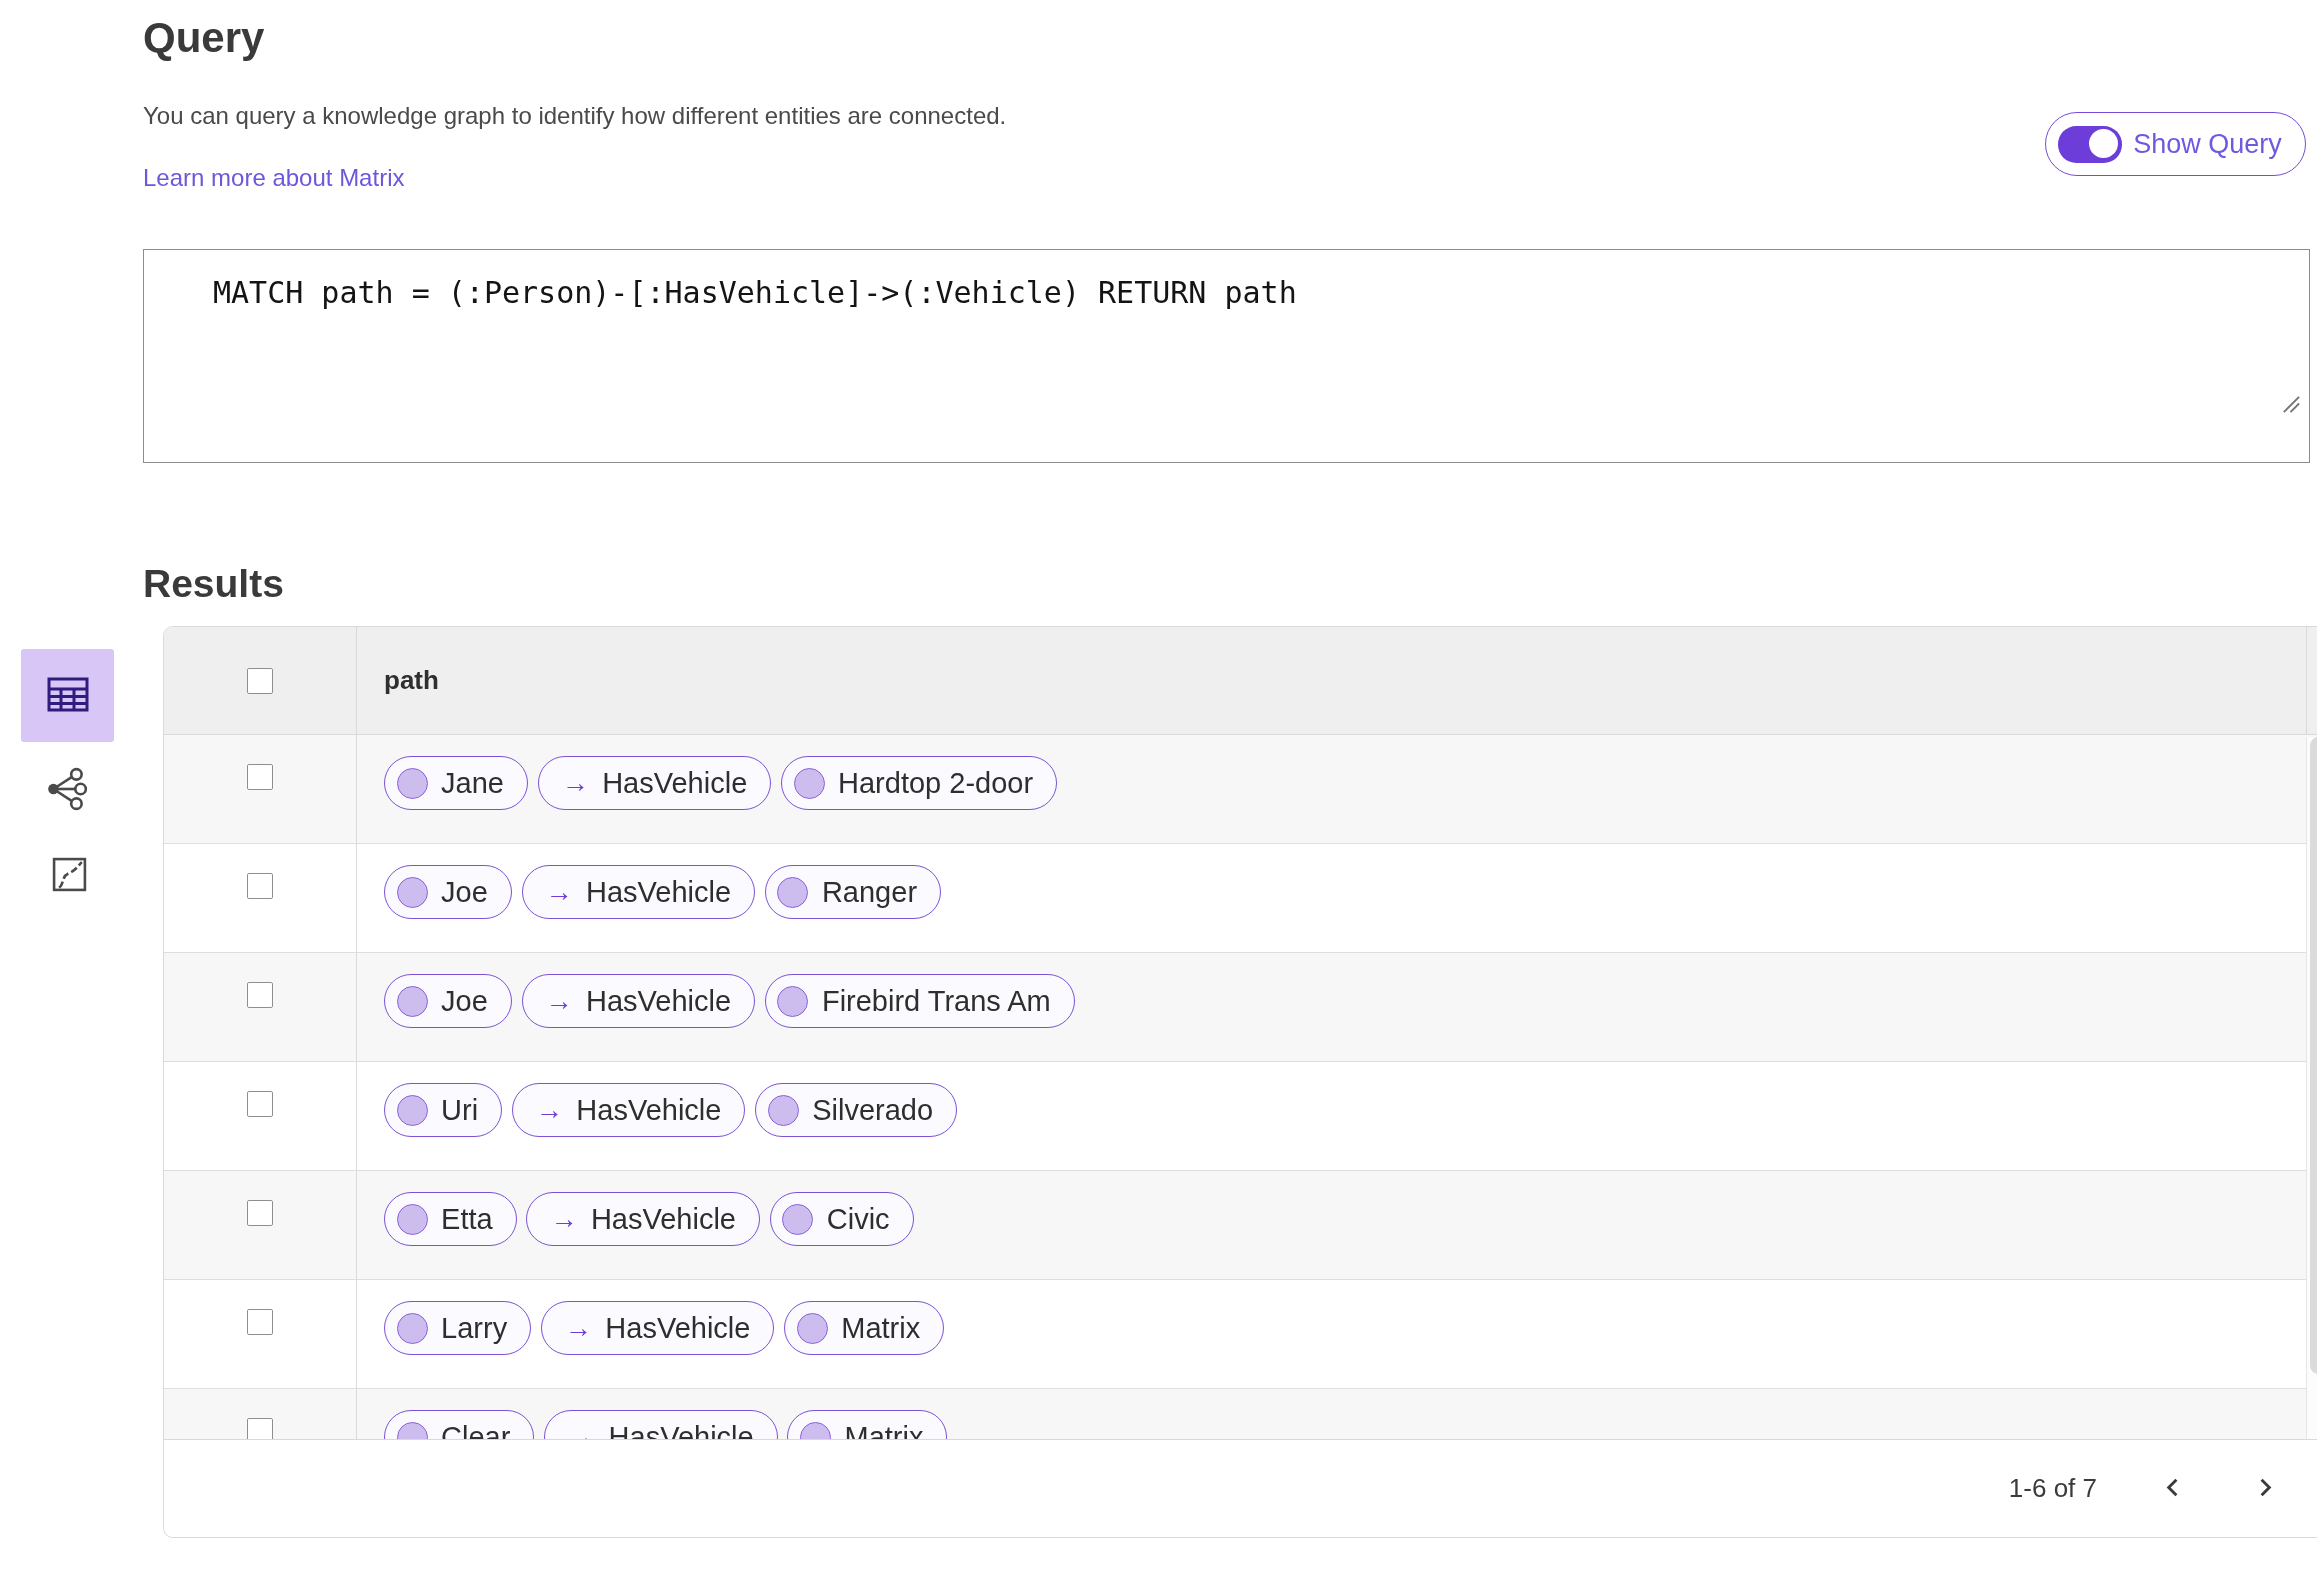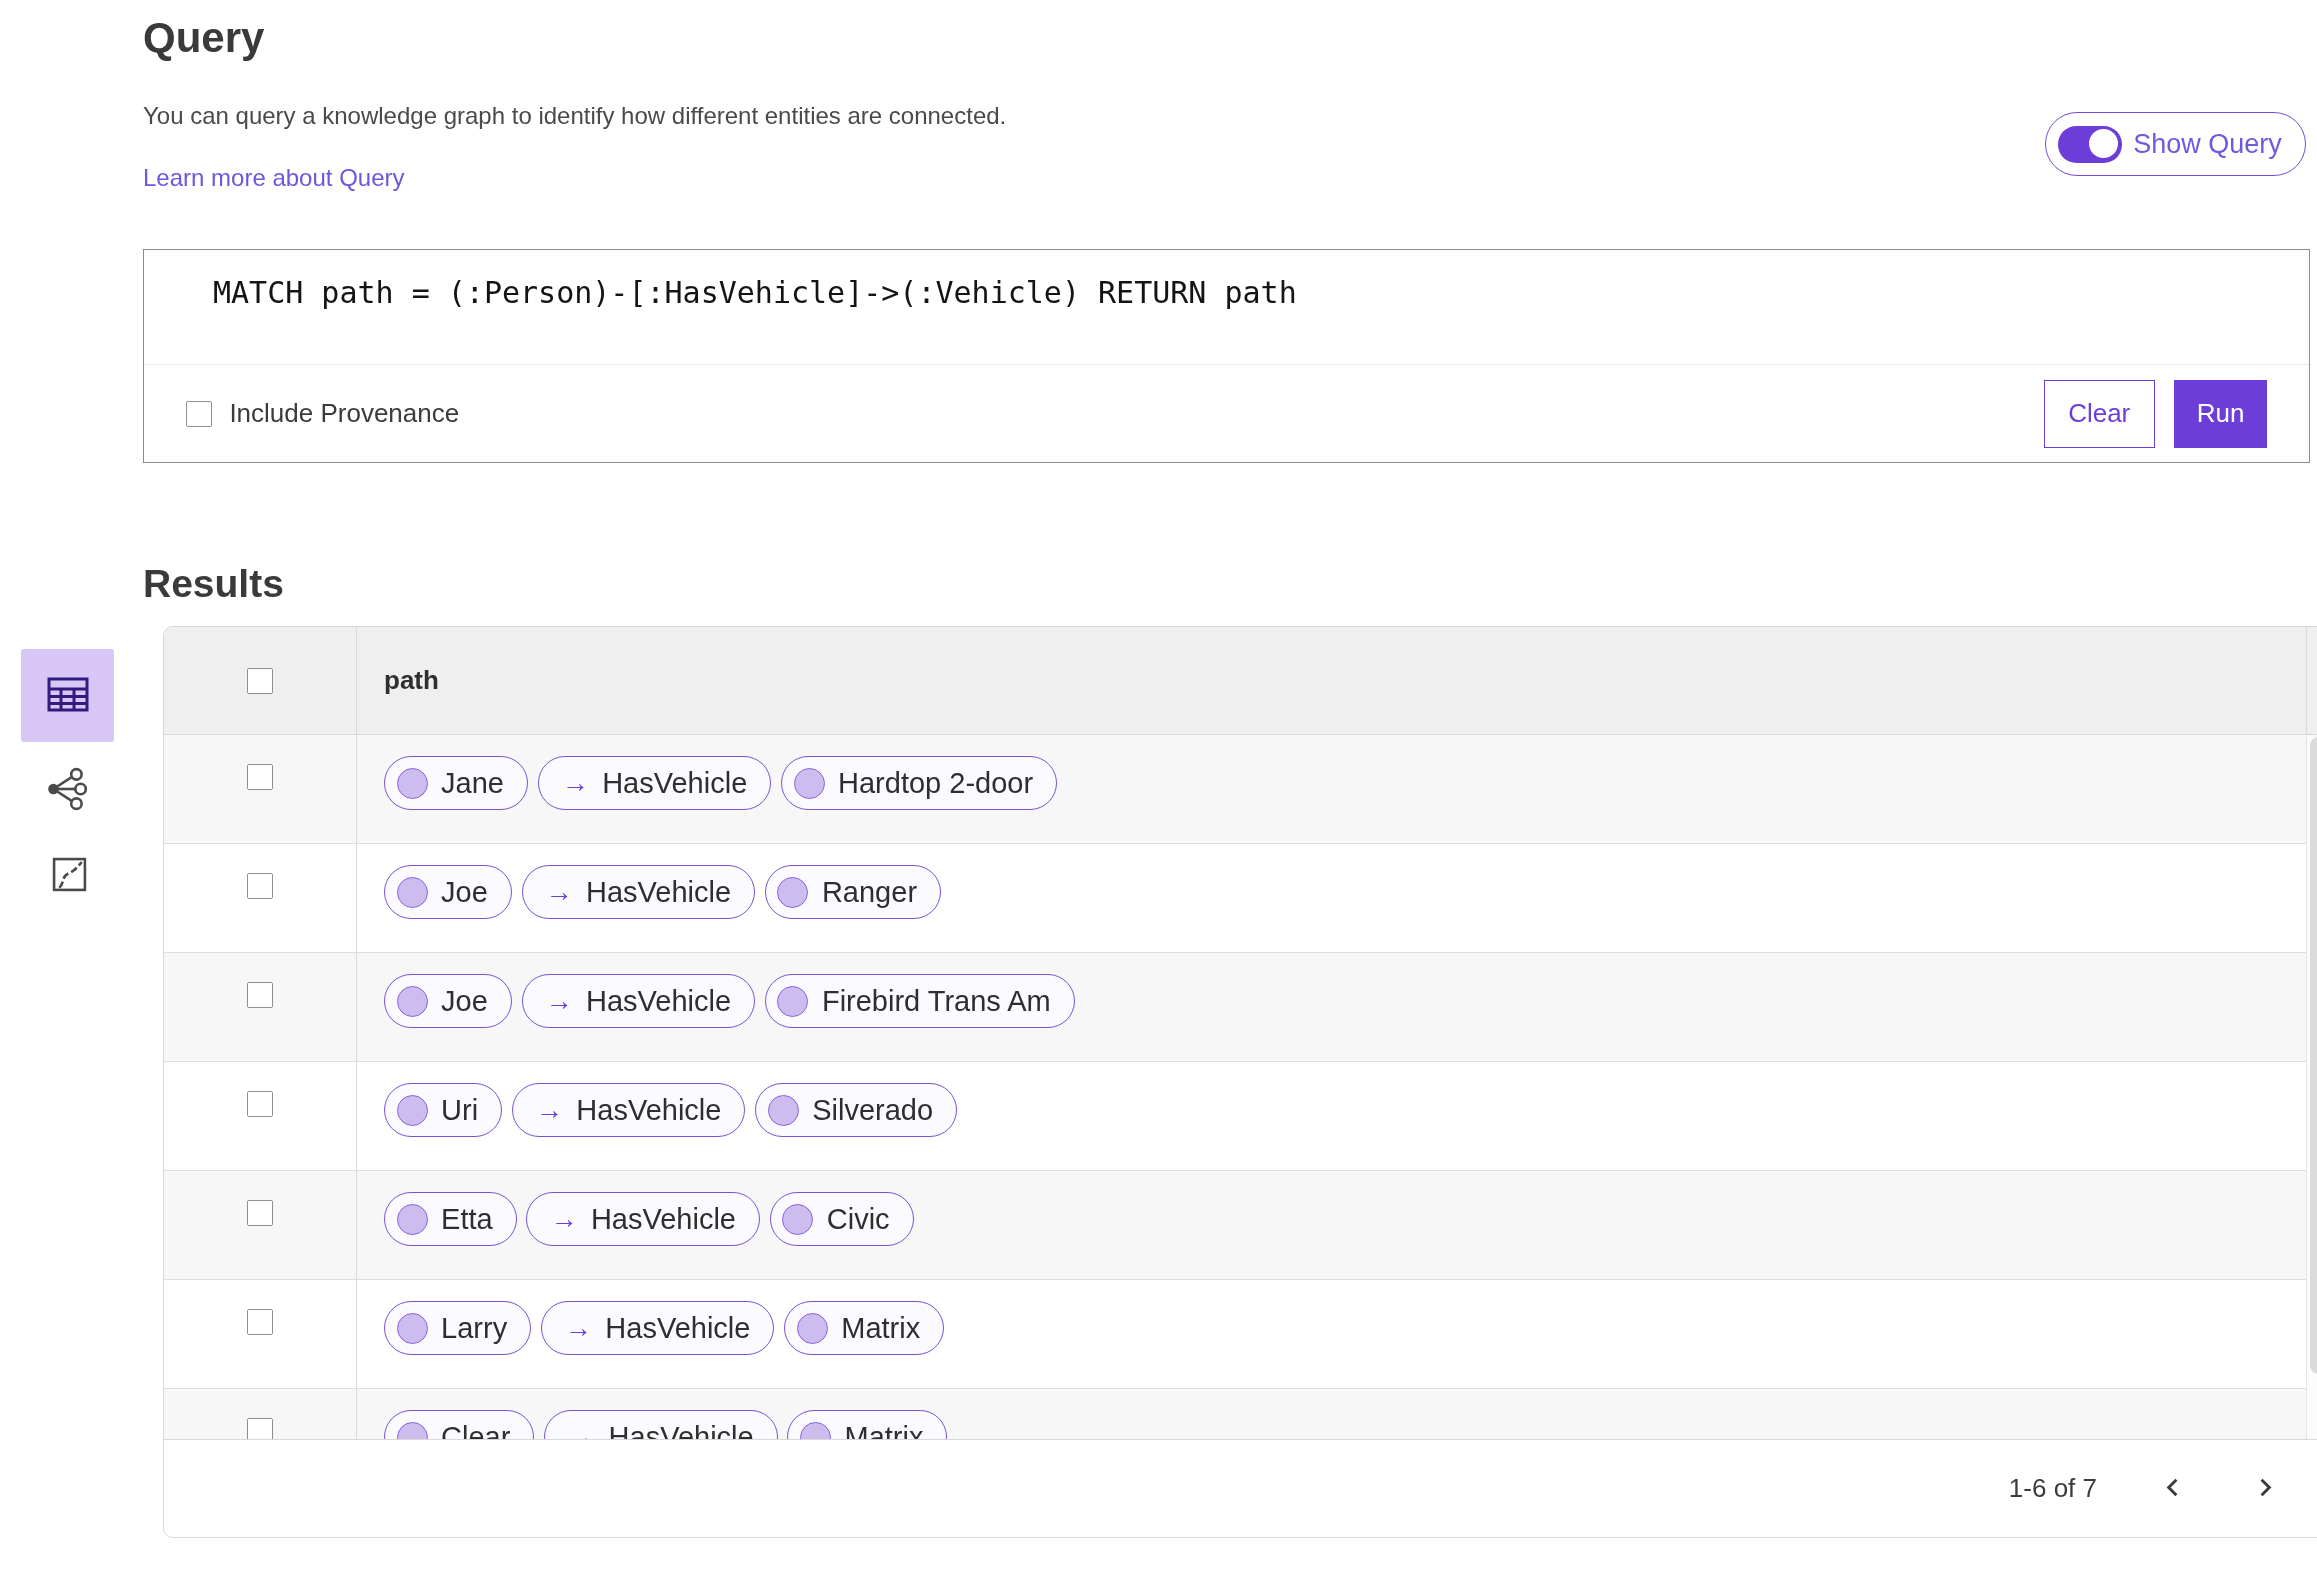--- a/index.html
+++ b/index.html
@@ -70,46 +70,36 @@
   .range-label { font-size:26px; color:#3b3b3b; }
   .page-btn { background:none; border:none; cursor:pointer; display:flex; align-items:center; }
 </style>
 </head>
 <body>
 
 <div class="page">
 
   <div class="title">Query</div>
   <div class="desc">You can query a knowledge graph to identify how different entities are connected.</div>
-  <a class="learn-link">Learn more about Query</a>
+  <a class="learn-link">Learn more about Matrix</a>
 
   <div class="show-query">
     <span class="switch">
         <span class="knob"></span>
       </span>
     <span class="show-query-label">Show Query</span>
   </div>
 
   <div class="query-box">
     <textarea class="query-input" spellcheck="false" style="">MATCH path = (:Person)-[:HasVehicle]-&gt;(:Vehicle) RETURN path</textarea>
     <span class="resize-handle">
       <svg width="21" height="21" viewBox="0 0 22 22">
           <path d="M4 20 L20 4 M11 20 L20 11" stroke="#757575" stroke-width="2" fill="none"></path>
         </svg>
     </span>
-    <div class="editor-footer">
-      <div class="prov-group">
-        <input type="checkbox" class="cb" style="">
-        <span class="prov-label">Include Provenance</span>
-      </div>
-      <div class="btn-group">
-        <button class="btn-clear">Clear</button>
-        <button class="btn-run">Run</button>
-      </div>
-    </div>
   </div>
 
   <div class="results-title">Results</div>
 
   <button class="view-btn active">
     <span>
       <svg width="48" height="48" viewBox="0 0 48 48" fill="none">
         <rect x="5" y="9" width="38" height="31" stroke="#2F1C7E" stroke-width="3"></rect>
         <line x1="5" y1="19" x2="43" y2="19" stroke="#2F1C7E" stroke-width="3"></line>
         <line x1="5" y1="26.5" x2="43" y2="26.5" stroke="#2F1C7E" stroke-width="3"></line>

